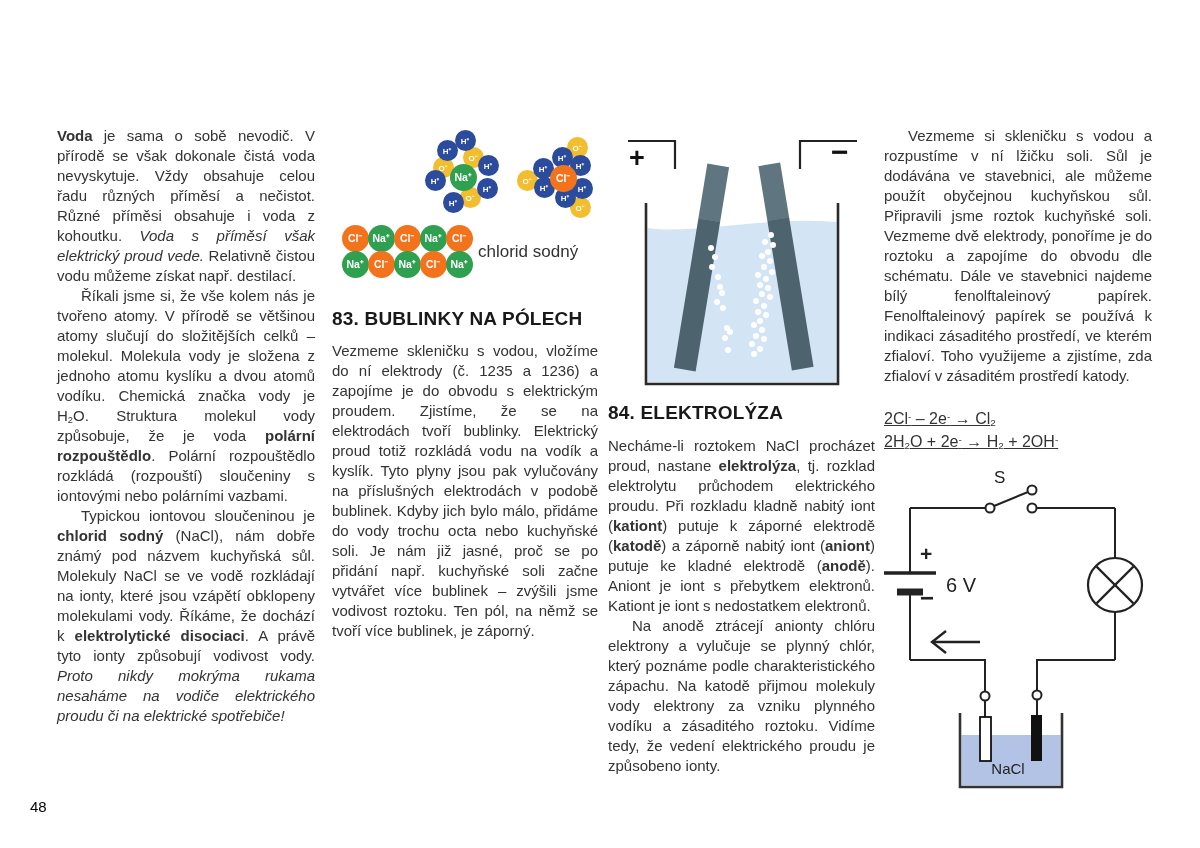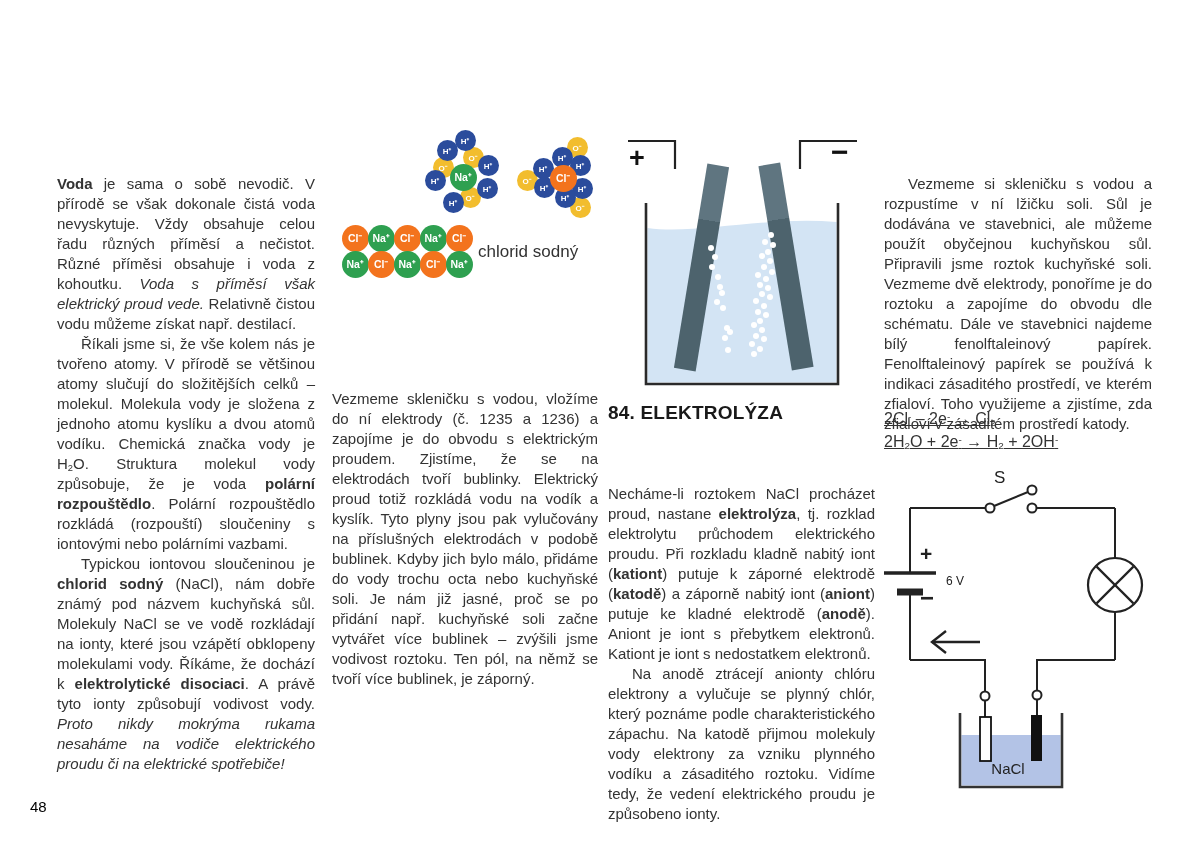--- a/index.html
+++ b/index.html
@@ -1,20 +1,20 @@
 <!DOCTYPE html>
 <html lang="cs"><head>
 <meta charset="utf-8">
 <style>
   html,body{margin:0;padding:0;background:#e8e8e8;}
   .page{position:relative;width:1200px;height:848px;background:#ffffff;overflow:hidden;
         font-family:"Liberation Sans",sans-serif;color:#333;}
   .title{position:absolute;left:57px;top:58px;font-size:41px;font-weight:300;
          letter-spacing:1px;color:#3d3d3d;white-space:nowrap;}
-  .col{position:absolute;font-size:15px;line-height:20px;text-align:justify;margin-top:48px;}
+  .col{position:absolute;font-size:15px;line-height:20px;text-align:justify;}
   .col p{margin:0 0 0 0;}
   .indent{text-indent:1.6em;}
   .h2{position:absolute;font-size:19px;font-weight:bold;color:#191919;letter-spacing:.2px;white-space:nowrap;}
   b{font-weight:bold;} i{font-style:italic;}
   sub{font-size:62%;line-height:0;vertical-align:-0.25em;}
   sup{font-size:62%;line-height:0;vertical-align:0.45em;}
 
   
   .fig-mol{position:absolute;left:330px;top:122px;width:280px;height:175px;}
   .ion{position:absolute;width:21px;height:21px;border-radius:50%;color:#fff;
@@ -29,21 +29,21 @@
   .fig-beaker .minus{position:absolute;left:206px;top:10px;font-size:30px;font-weight:700;color:#111;}
 
   
   .equations{position:absolute;left:884px;top:407px;font-size:16px;line-height:23px;color:#333;text-decoration:underline;}
 
   
   .fig-circuit{position:absolute;left:884px;top:468px;width:272px;height:362px;}
   .fig-circuit .lbl{position:absolute;color:#222;white-space:nowrap;}
   .lbl-s{left:110px;top:0px;font-size:17px;}
   .lbl-plus{left:36px;top:74px;font-size:21px;font-weight:700;}
-  .lbl-volt{left:62px;top:106px;font-size:12px;}
+  .lbl-volt{left:62px;top:106px;font-size:20px;}
   .lbl-minus{left:36px;top:116px;font-size:24px;font-weight:700;}
   .lbl-nacl{left:98px;top:292px;width:52px;text-align:center;font-size:15px;}
 
   .pagenum{position:absolute;left:30px;top:798px;font-size:15px;color:#000000;}
   svg{position:absolute;left:0;top:0;}
 </style>
 </head>
 <body>
 
 <div class="page">
@@ -88,20 +88,21 @@
         <div class="ion big" style="left: 115.5px; top: 102.5px; background-color: rgb(243, 115, 29);">Cl⁻</div>
         <div class="ion big" style="left: 11.5px; top: 128.5px; background-color: rgb(46, 160, 80);">Na⁺</div>
         <div class="ion big" style="left: 37.5px; top: 128.5px; background-color: rgb(243, 115, 29);">Cl⁻</div>
         <div class="ion big" style="left: 63.5px; top: 128.5px; background-color: rgb(46, 160, 80);">Na⁺</div>
         <div class="ion big" style="left: 89.5px; top: 128.5px; background-color: rgb(243, 115, 29);">Cl⁻</div>
         <div class="ion big" style="left: 115.5px; top: 128.5px; background-color: rgb(46, 160, 80);">Na⁺</div>
       </div>
     <div class="mol-label">chlorid sodný</div>
   </div>
 
+  <div class="h2" style="left:332px;top:308px;">83. BUBLINKY NA PÓLECH</div>
   <div class="col" style="left:332px;top:341px;width:266px;">
     <p><span>Vezmeme skleničku s vodou, vložíme do ní elektrody (č. 1235 a 1236) a zapojíme je do obvodu s elektrickým proudem. Zjistíme, že se na elektrodách tvoří bublinky. Elektrický proud totiž rozkládá vodu na vodík a kyslík. Tyto plyny jsou pak vylučovány na příslušných elektrodách v podobě bublinek. Kdyby jich bylo málo, přidáme do vody trochu octa nebo kuchyňské soli. Je nám již jasné, proč se po přidání např. kuchyňské soli začne vytvářet více bublinek – zvýšili jsme vodivost roztoku. Ten pól, na němž se tvoří více bublinek, je záporný.</span></p>
   </div>
 
   <div class="fig-beaker">
     <svg width="235" height="270" viewBox="0 0 235 270">
       <defs>
         <linearGradient id="elgrad" x1="0" y1="0" x2="0" y2="1">
           <stop offset="0" stop-color="#5f7580"></stop>
             <stop offset="0.27" stop-color="#5f7580"></stop>

